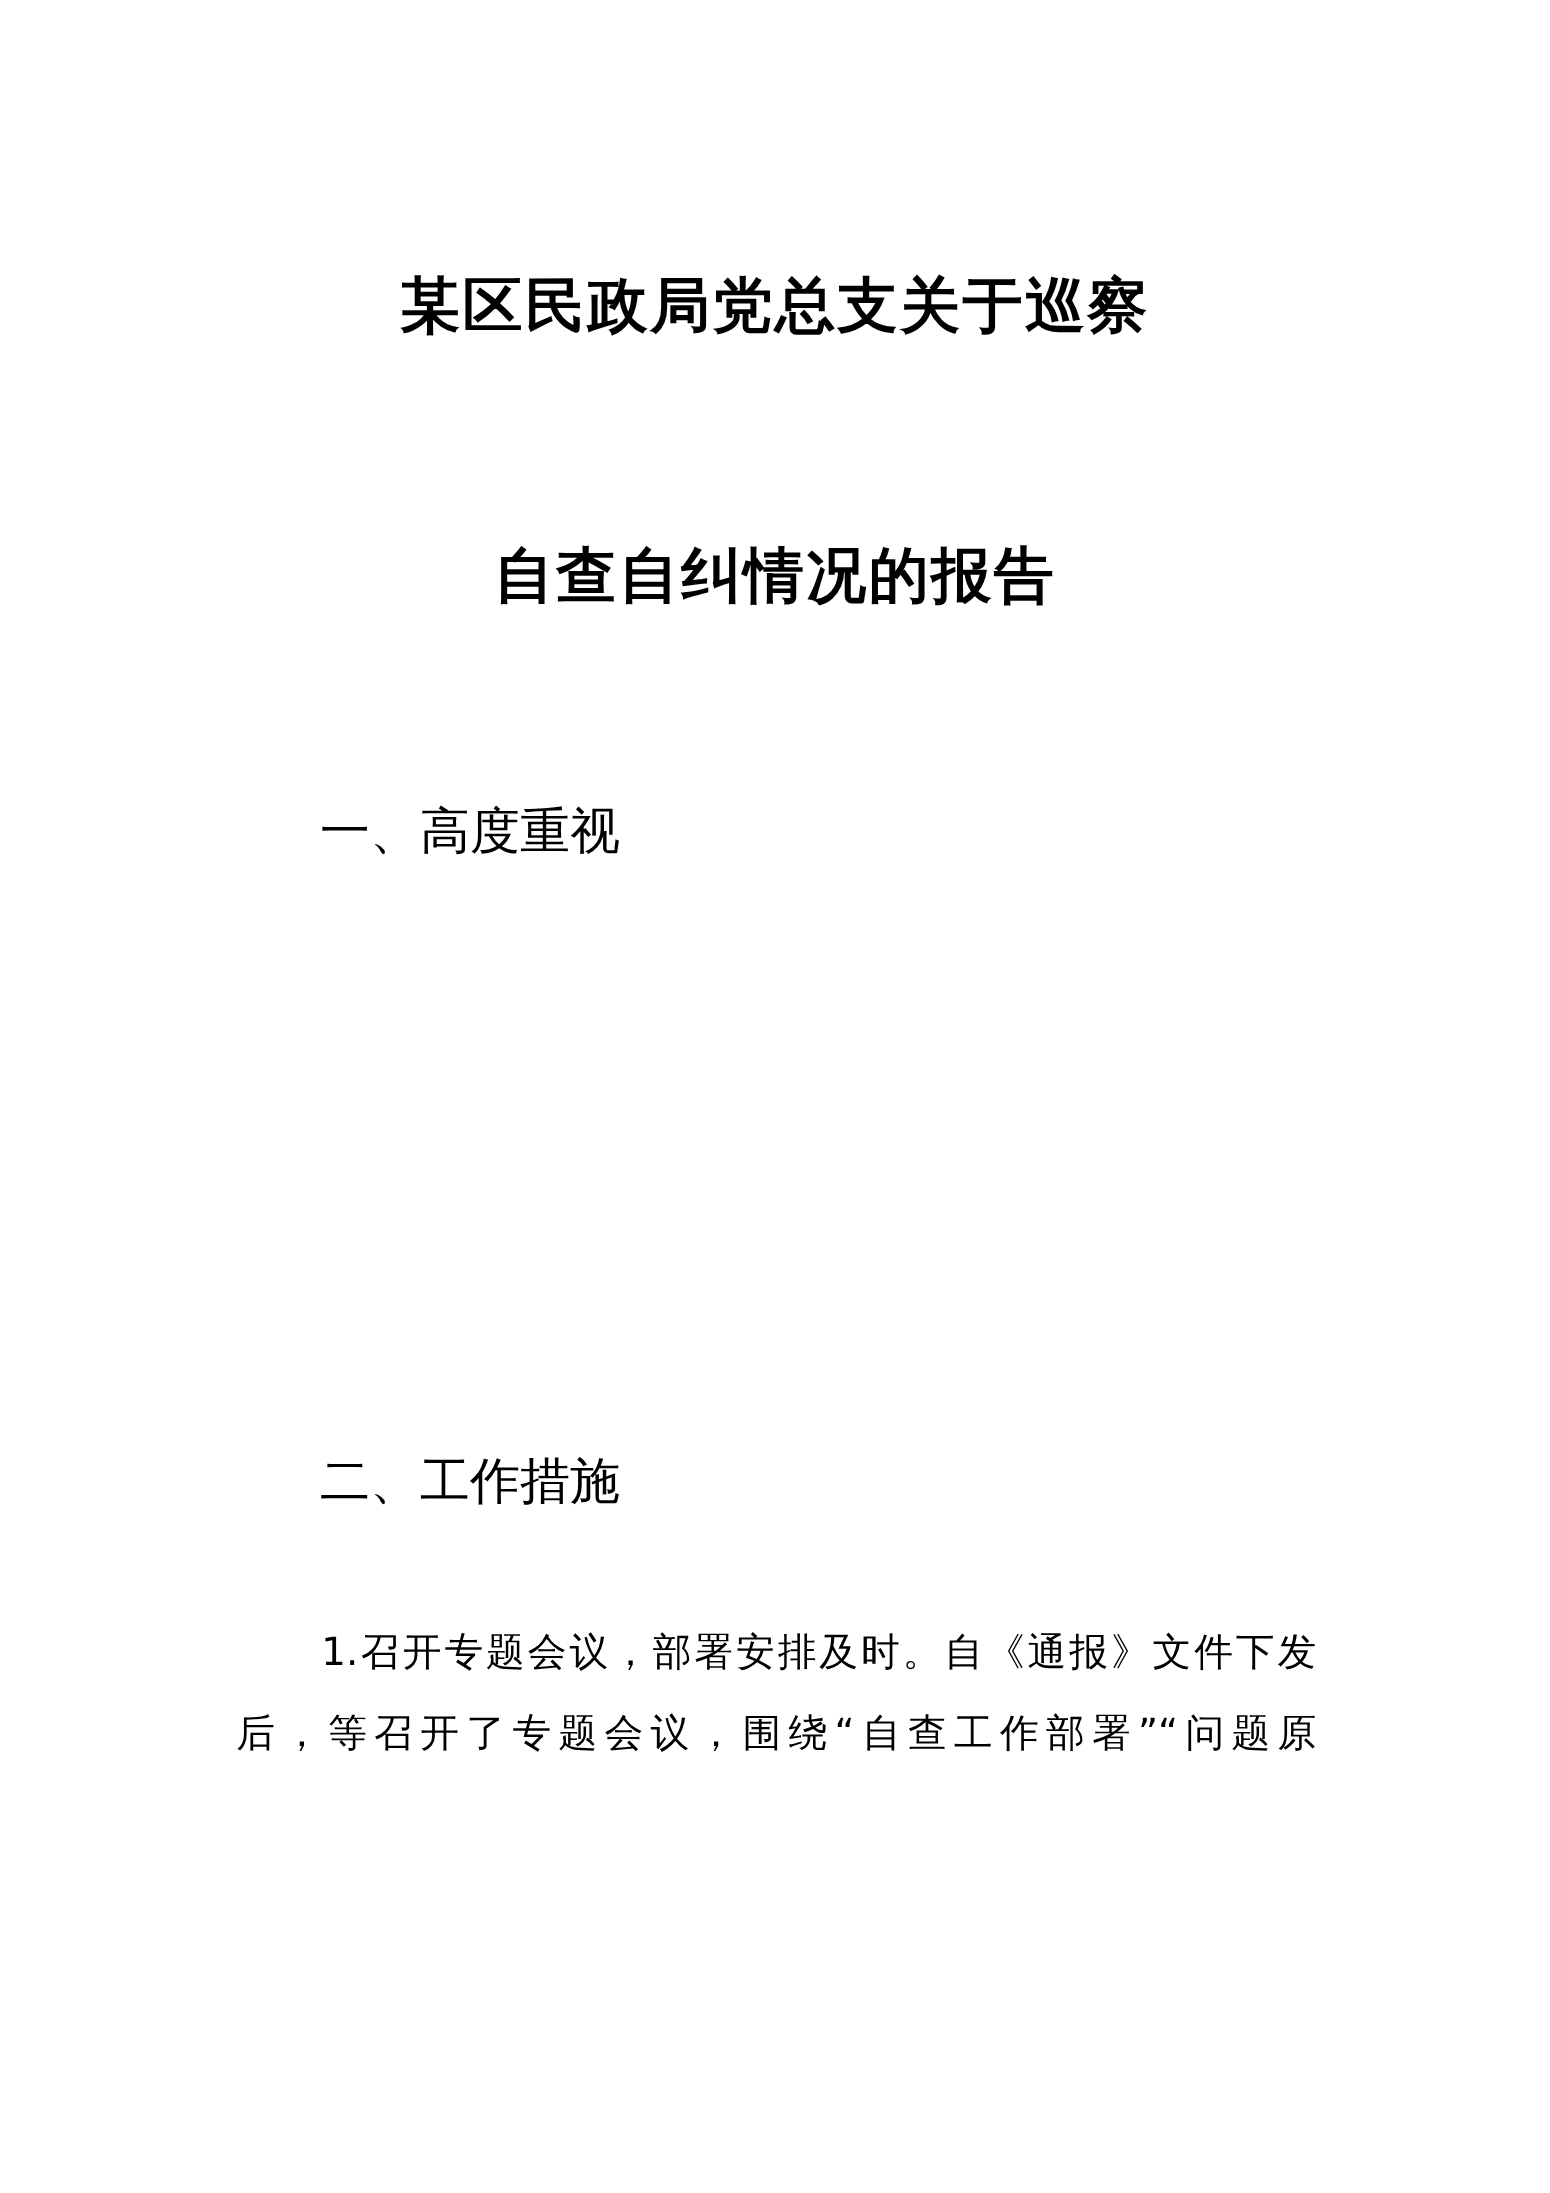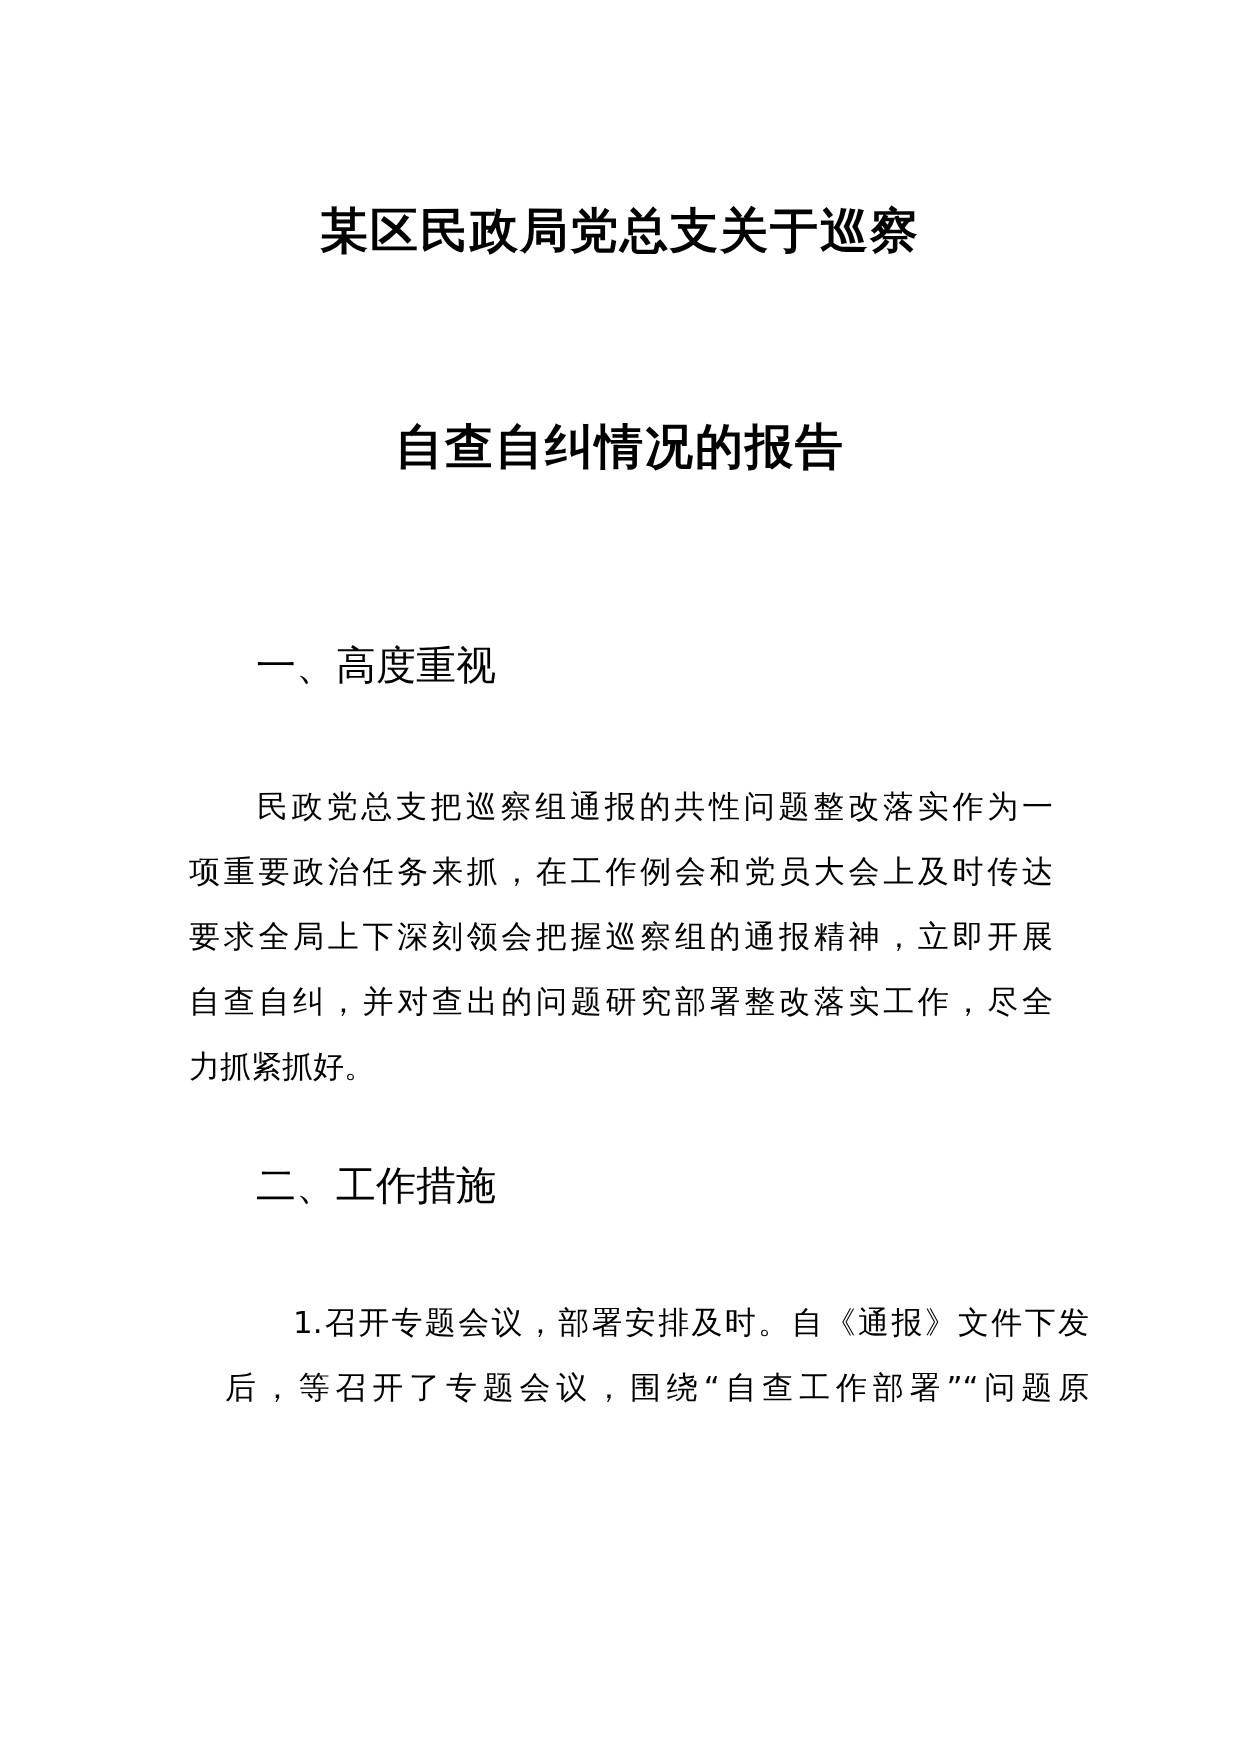--- a/index.html
+++ b/index.html
@@ -25,20 +25,21 @@
     .title-line {
       position: absolute;
       left: 0;
       width: 1240px;
       text-align: center;
       font-weight: bold;
       font-size: 48px;
       line-height: 56px;
       letter-spacing: 2px;
       white-space: nowrap;
+      margin-top: 15px;
     }
     .title-line.l1 { top: 202px; }
     .title-line.l2 { top: 418px; }
 
     .heading {
       position: absolute;
       left: 256px;
       font-size: 40px;
       line-height: 40px;
       white-space: nowrap;
@@ -56,39 +57,32 @@
       display: block;
       height: 65px;
       line-height: 40px;
       white-space: nowrap;
       text-align: justify;
       text-align-last: justify;
     }
     .para .line.first { padding-left: 68px; }
     .para .line.last { text-align-last: left; }
     .para.p1 { top: 786px; }
-    .para.p2 { top: 1302px; margin-left: 36px; }
+    .para.p2 { top: 1302px; }
   </style>
 </head>
 <body>
 
 <div class="page">
 
   <div class="title-line l1">某区民政局党总支关于巡察</div>
   <div class="title-line l2">自查自纠情况的报告</div>
 
   <div class="heading h1">一、高度重视</div>
 
-  <div class="para p1">
-    <span class="line first">民政党总支把巡察组通报的共性问题整改落实作为一</span>
-    <span class="line">项重要政治任务来抓，在工作例会和党员大会上及时传达</span>
-    <span class="line">要求全局上下深刻领会把握巡察组的通报精神，立即开展</span>
-    <span class="line">自查自纠，并对查出的问题研究部署整改落实工作，尽全</span>
-    <span class="line last">力抓紧抓好。</span>
-  </div>
 
   <div class="heading h2">二、工作措施</div>
 
   <div class="para p2">
     <span class="line first">1.召开专题会议，部署安排及时。自《通报》文件下发</span>
     <span class="line">后，等召开了专题会议，围绕“自查工作部署”“问题原</span>
   </div>
 
 </div>
 

